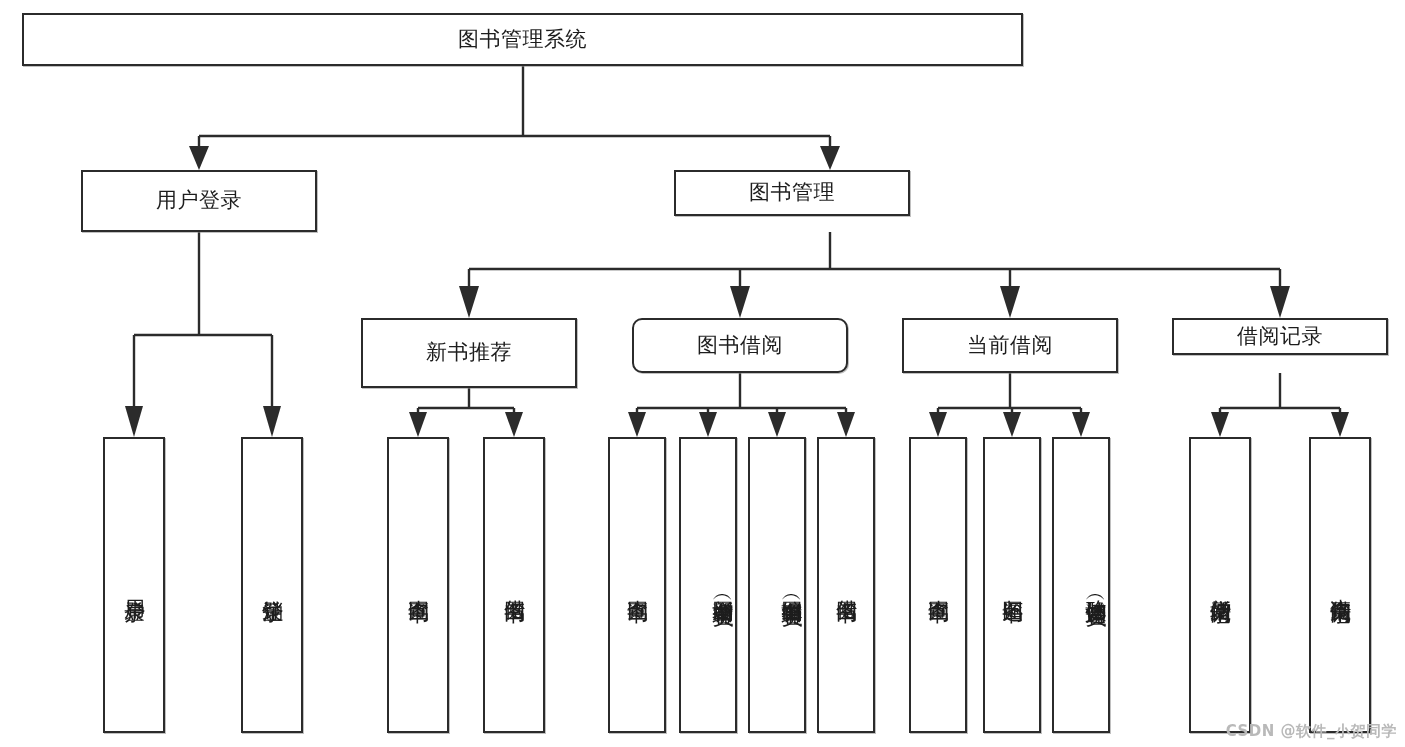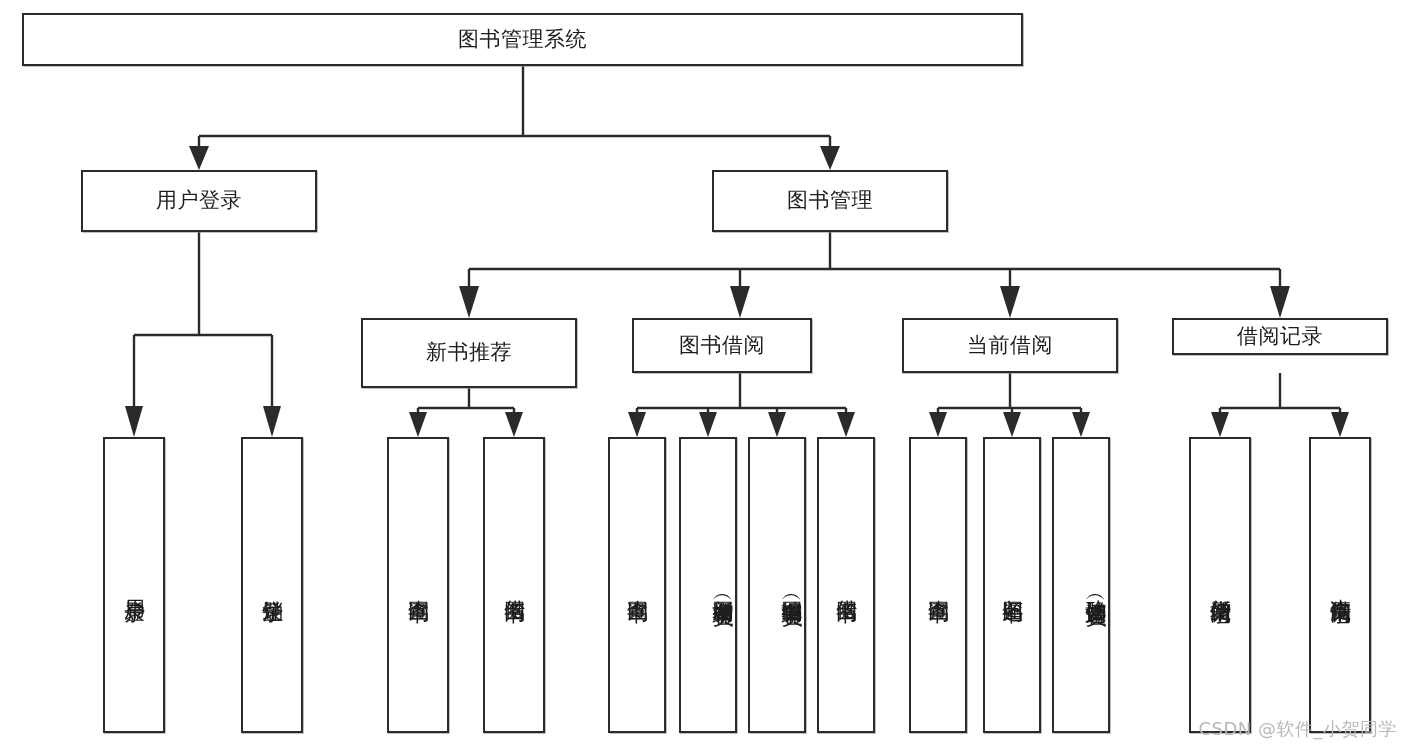--- a/index.html
+++ b/index.html
@@ -74,25 +74,26 @@
     stroke-width: 2.4;
     fill: none;
   }
   .edge-arrow {
     fill: #2b2b2b;
   }
   #watermark {
     position: absolute;
     right: 8px;
     bottom: 6px;
-    font-size: 18px;
+    font-size: 15px;
     color: #b9b9b9;
     letter-spacing: 0.5px;
     white-space: nowrap;
     user-select: none;
+    font-weight: bold;
   }
 </style>
 </head>
 <body>
 
 <div id="diagram-root">
 
   <svg class="edges" viewBox="0 0 1405 747" xmlns="http://www.w3.org/2000/svg">
 
     <path class="edge-line" d="M 523 66 L 523 136"></path>
@@ -155,28 +156,28 @@
     <polygon class="edge-arrow" points="1331,412 1349,412 1340,437"></polygon>
   </svg>
 
   <div class="node-box" style="left:22px; top:13px; width:1001px; height:53px;">
     <span class="node-label-h">图书管理系统</span>
   </div>
 
   <div class="node-box" style="left:81px; top:170px; width:236px; height:62px;">
     <span class="node-label-h">用户登录</span>
   </div>
-  <div class="node-box" style="left:712px; top:170px; width:236px; height:62px;">
+  <div class="node-box" style="left:674px; top:170px; width:236px; height:46px;">
     <span class="node-label-h">图书管理</span>
   </div>
 
   <div class="node-box" style="left:361px; top:318px; width:216px; height:70px;">
     <span class="node-label-h">新书推荐</span>
   </div>
-  <div class="node-box" style="left:632px; top:318px; width:180px; height:55px;">
+  <div class="node-box" style="left:632px; top:318px; width:216px; height:55px;border-radius:10px;">
     <span class="node-label-h">图书借阅</span>
   </div>
   <div class="node-box" style="left:902px; top:318px; width:216px; height:55px;text-align:right;">
     <span class="node-label-h">当前借阅</span>
   </div>
   <div class="node-box" style="left:1172px; top:318px; width:216px; height:37px;">
     <span class="node-label-h">借阅记录</span>
   </div>
 
   <div class="node-box leaf-box leaf-center" style="left:103px; top:437px; width:62px; height:296px;">

